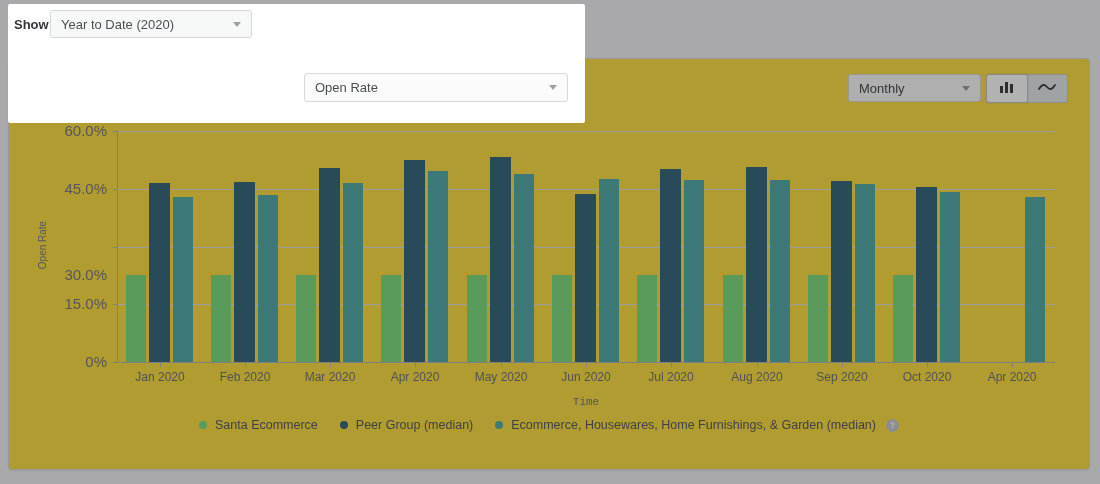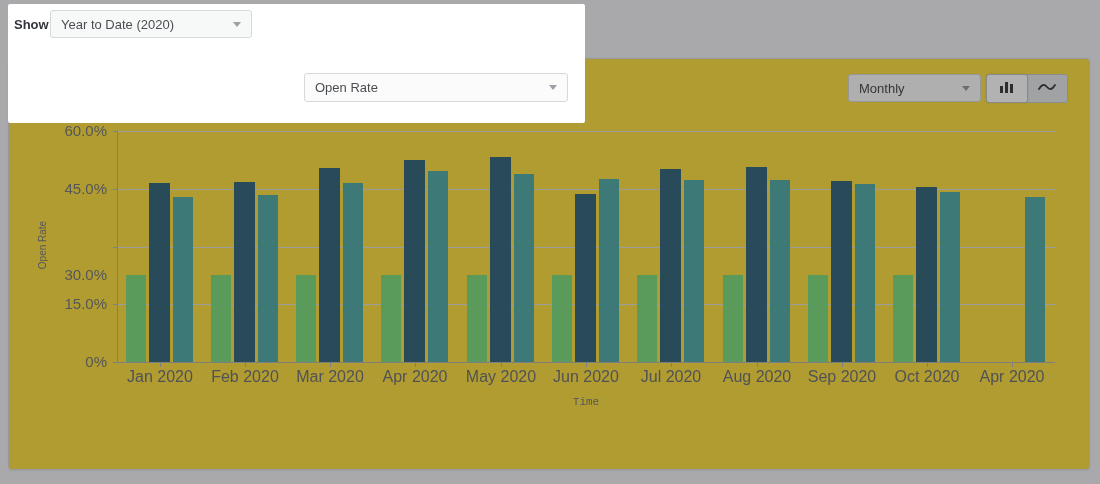--- a/index.html
+++ b/index.html
@@ -28,21 +28,21 @@
   .toggle-btn.active { background:#ffffff; border:1px solid #c2c4c6; border-radius:3px;
                        margin:-1px; box-shadow:0 0 2px rgba(0,0,0,0.12); }
 
   
   .gridline, .axisline, .tickmark, .ytickmark, .bar, .ytick-label, .xtick-label { position:absolute; }
   .gridline { height:1px; background:#e0e1e3; }
   .axisline { background:#b4b6b8; }
   .tickmark { width:1px; height:4px; background:#b4b6b8; }
   .ytickmark { height:1px; width:4px; background:#b4b6b8; }
   .ytick-label { width:60px; text-align:right; font-size:15px; color:#7b7d80; height:14px; line-height:14px; }
-  .xtick-label { width:90px; text-align:center; font-size:16px; color:#74767a; height:14px; line-height:14px; }
+  .xtick-label { width:90px; text-align:center; font-size:12px; color:#74767a; height:14px; line-height:14px; }
   .axis-title { position:absolute; font-size:11px; color:#7b7d80; }
   .ylabel { transform:translate(-50%,-50%) rotate(-90deg); white-space:nowrap; font-size:10px; }
   .xlabel { transform:translateX(-50%);font-family:Liberation Mono, monospace; }
 
   
   .legend { position:absolute; left:0; top:359px; width:100%; display:flex;
             justify-content:center; align-items:center; gap:22px; }
   .legend-item { display:flex; align-items:center; gap:8px; font-size:12.5px; color:#5c5e61; cursor:pointer; }
   .legend-dot { width:8px; height:8px; border-radius:50%; flex:none; }
   .help-icon { width:13px; height:13px; border-radius:50%; background:#c9cbcd; color:#ffffff;
@@ -157,20 +157,35 @@
         <div class="bar" title="Ecommerce, Housewares, Home Furnishings, &amp; Garden (median) Oct 2020: 44.2%" style="left: 931px; top: 133px; width: 20px; height: 170px; background: rgb(87, 174, 171);"></div>
         <div class="tickmark" style="left: 918px; top: 304px;"></div>
         <div class="xtick-label" style="left: 873px; top: 311px;">Oct 2020</div>
         <div class="bar" title="Ecommerce, Housewares, Home Furnishings, &amp; Garden (median) Nov 2020: 42.8%" style="left: 1016px; top: 138px; width: 20px; height: 165px; background: rgb(87, 174, 171);"></div>
         <div class="tickmark" style="left: 1003px; top: 304px;"></div>
         <div class="xtick-label" style="left: 958px; top: 311px;">Apr 2020</div>
         <div class="axis-title ylabel" style="left: 33px; top: 186px;">Open Rate</div>
         <div class="axis-title xlabel" style="left: 577px; top: 337px;">Time</div>
       </div>
 
+    <div class="legend" id="legend">
+        <div class="legend-item">
+          <span class="legend-dot" style="background: rgb(130, 222, 132);"></span>
+          <span>Santa Ecommerce</span>
+        </div>
+        <div class="legend-item">
+          <span class="legend-dot" style="background: rgb(60, 106, 126);"></span>
+          <span>Peer Group (median)</span>
+        </div>
+        <div class="legend-item">
+          <span class="legend-dot" style="background: rgb(87, 174, 171);"></span>
+          <span>Ecommerce, Housewares, Home Furnishings, &amp; Garden (median)</span>
+          <span class="help-icon">?</span>
+        </div>
+      </div>
   </div>
 
   <div class="spotlight">
     <div class="show-label">Show:</div>
     <div class="dropdown show-dd">
       <span class="dd-label">Year to Date (2020)</span>
       <span class="caret"></span>
     </div>
     <div class="dropdown metric-dd">
       <span class="dd-label">Open Rate</span>

